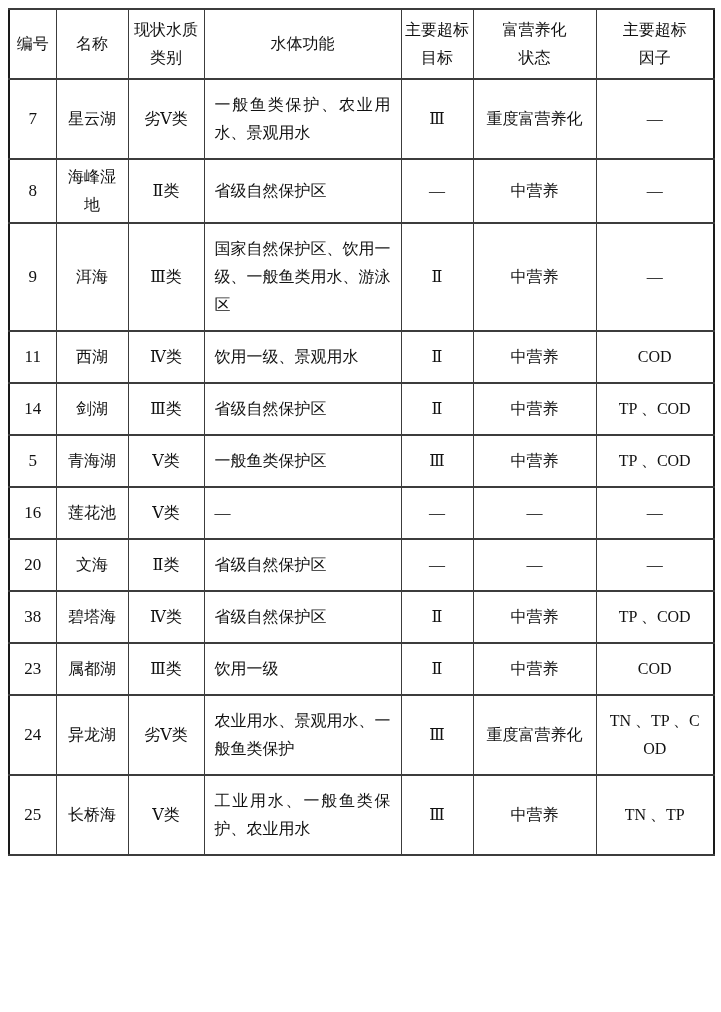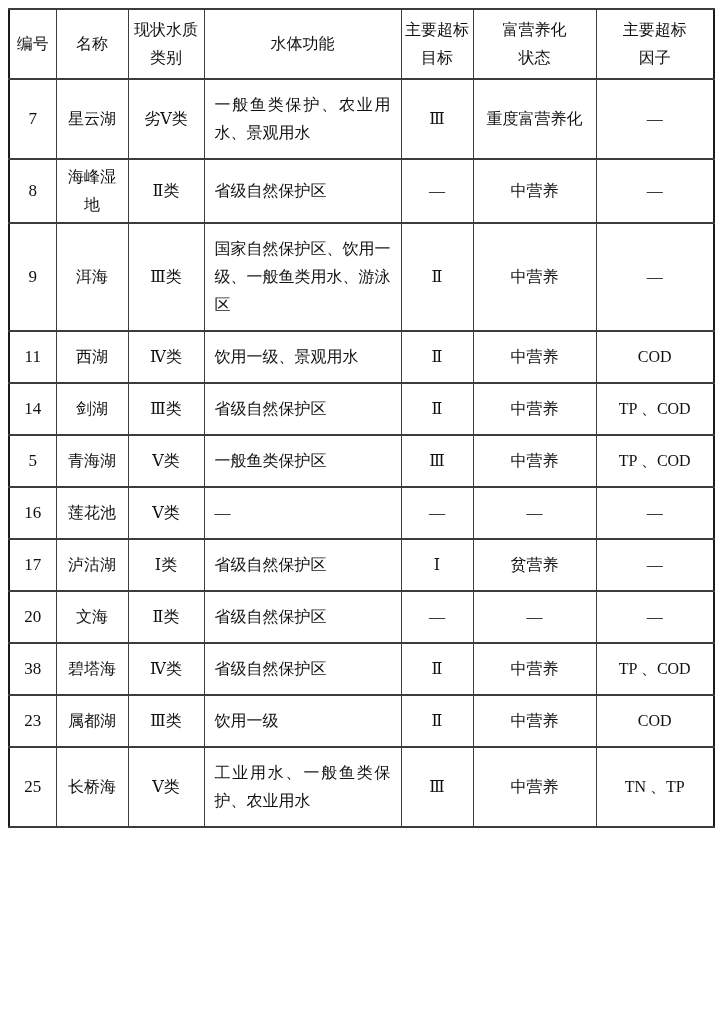--- a/index.html
+++ b/index.html
@@ -145,29 +145,20 @@
         <tr>
           <td class="cell-number">16</td>
           <td class="cell-name">莲花池</td>
           <td class="cell-category">Ⅴ类</td>
           <td class="cell-function">—</td>
           <td class="cell-target">—</td>
           <td class="cell-status">—</td>
           <td class="cell-factors">—</td>
         </tr>
         <tr>
-          <td class="cell-number">17</td>
-          <td class="cell-name">泸沽湖</td>
-          <td class="cell-category">Ⅰ类</td>
-          <td class="cell-function">省级自然保护区</td>
-          <td class="cell-target">Ⅰ</td>
-          <td class="cell-status">贫营养</td>
-          <td class="cell-factors">—</td>
-        </tr>
-        <tr>
           <td class="cell-number">20</td>
           <td class="cell-name">文海</td>
           <td class="cell-category">Ⅱ类</td>
           <td class="cell-function">省级自然保护区</td>
           <td class="cell-target">—</td>
           <td class="cell-status">—</td>
           <td class="cell-factors">—</td>
         </tr>
         <tr>
           <td class="cell-number">38</td>
@@ -179,20 +170,29 @@
           <td class="cell-factors">TP 、COD</td>
         </tr>
         <tr>
           <td class="cell-number">23</td>
           <td class="cell-name">属都湖</td>
           <td class="cell-category">Ⅲ类</td>
           <td class="cell-function">饮用一级</td>
           <td class="cell-target">Ⅱ</td>
           <td class="cell-status">中营养</td>
           <td class="cell-factors">COD</td>
+        </tr>
+        <tr>
+          <td class="cell-number">24</td>
+          <td class="cell-name">异龙湖</td>
+          <td class="cell-category">劣Ⅴ类</td>
+          <td class="cell-function">农业用水、景观用水、一般鱼类保护</td>
+          <td class="cell-target">Ⅲ</td>
+          <td class="cell-status">重度富营养化</td>
+          <td class="cell-factors">TN 、TP 、COD</td>
         </tr>
         <tr>
           <td class="cell-number">25</td>
           <td class="cell-name">长桥海</td>
           <td class="cell-category">Ⅴ类</td>
           <td class="cell-function">工业用水、一般鱼类保护、农业用水</td>
           <td class="cell-target">Ⅲ</td>
           <td class="cell-status">中营养</td>
           <td class="cell-factors">TN 、TP</td>
         </tr>

